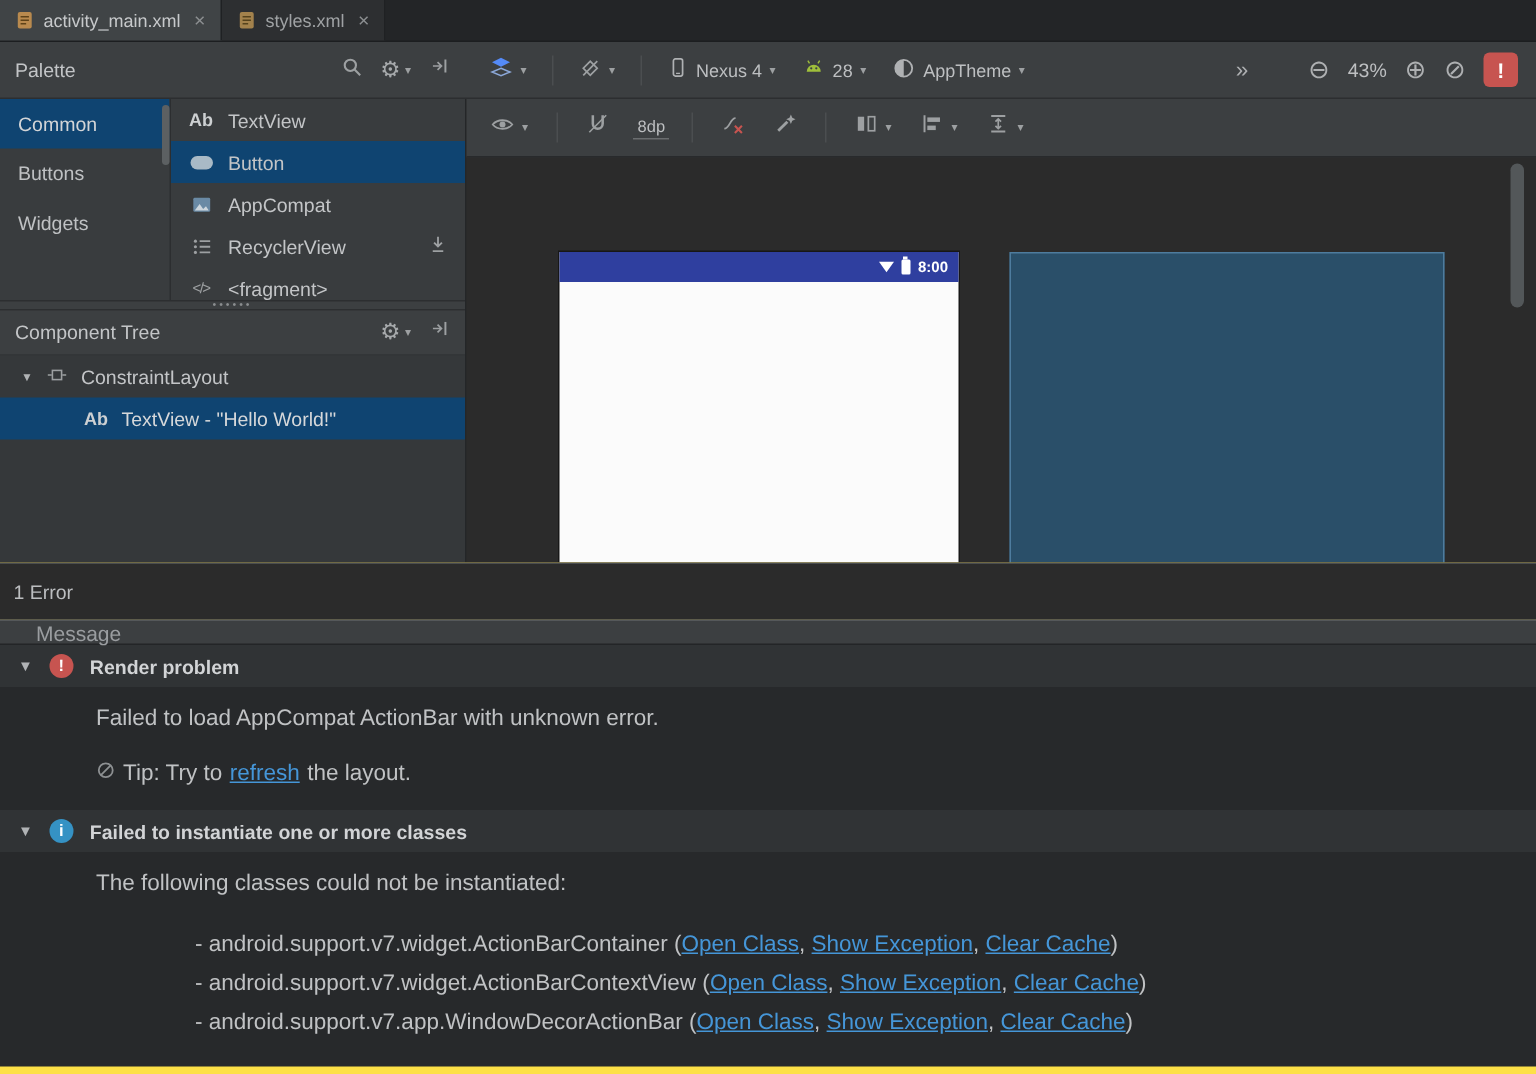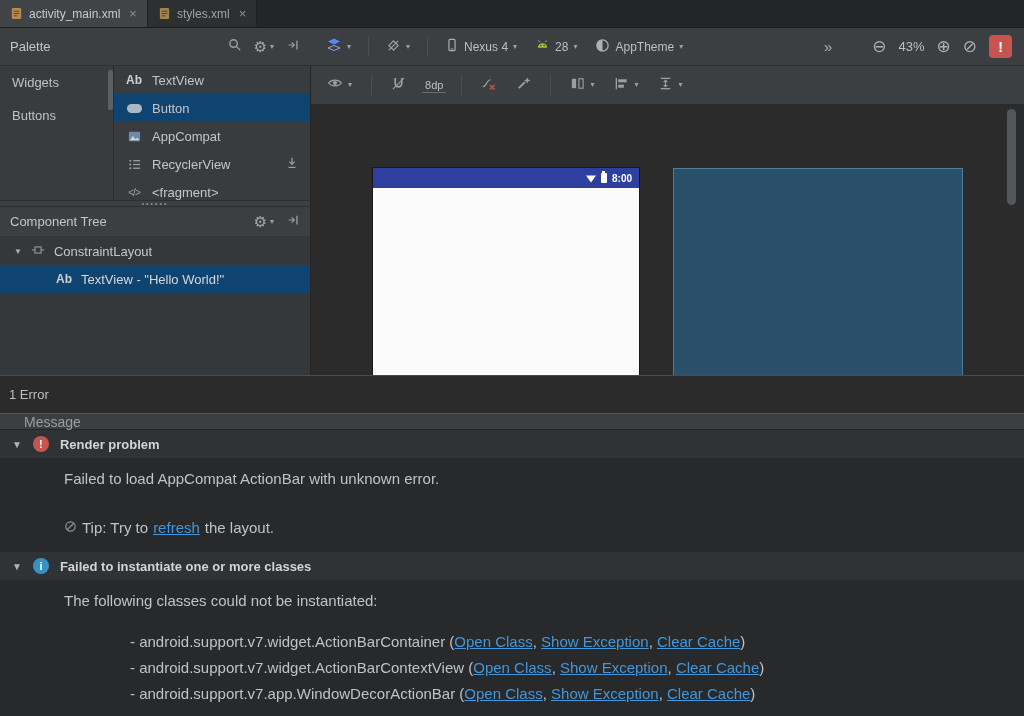--- a/index.html
+++ b/index.html
@@ -76,21 +76,21 @@
   .error-panel { position:absolute; left:0; top:375px; width:1024px; height:341px; background:#fde047; border-top:1px solid #4a4d4f; }
   .error-summary { height:37px; display:flex; align-items:center; padding:0 9px; font-size:13px; color:#bcbec0; background:#2b2b2b; }
   .message-header { height:17px; background:#3c3f41; border-top:1px solid #55585a; border-bottom:1px solid #232527; display:flex; align-items:center; padding:0 24px; font-size:14px; color:#9a9da0; }
   .group-header { height:28px; display:flex; align-items:center; gap:11px; padding:0 12px; background:#303335; }
   .twisty { font-size:10px; color:#b0b3b5; }
   .sev-icon { width:16px; height:16px; border-radius:50%; display:flex; align-items:center; justify-content:center; color:#fff; font-size:11px; font-weight:bold; flex:0 0 16px; }
   .sev-error { background:var(--error); }
   .sev-info { background:var(--info); }
   .group-title { font-size:13px; font-weight:bold; color:#d2d4d6; }
   .group-body { padding:12px 0 16px 64px; font-size:15px; color:#c0c2c4; background:#27292b; }
-  .msg-line { margin-bottom:32px; }
+  .msg-line { margin-bottom:20px; }
   .tip-line { display:flex; align-items:center; gap:5px; }
   a.link { color:var(--link); text-decoration:underline; cursor:pointer; }
   .intro-line { margin-bottom:20px; }
   .class-rows { padding-left:66px; }
   .class-row { line-height:26px; white-space:nowrap; }
 </style>
 </head>
 <body>
 
 <div class="app">
@@ -180,22 +180,23 @@
       <span class="overflow">»</span>
       <span class="zoom-glyph">⊖</span>
       <span class="zoom-val">43%</span>
       <span class="zoom-glyph">⊕</span>
       <span class="zoom-glyph">⊘</span>
       <span class="error-badge">!</span>
     </span>
   </div>
 
   <div class="palette-cats">
+    <div class="cat selected">Common</div>
+    <div class="cat">Buttons</div>
     <div class="cat">Widgets</div>
-    <div class="cat">Buttons</div>
   </div>
   <div class="cat-scrollbar"></div>
 
   <div class="palette-list">
     <div class="pi">
       <span class="pi-icon ab">Ab</span>
       <span>TextView</span>
     </div>
     <div class="pi selected">
       <span class="pi-icon">

